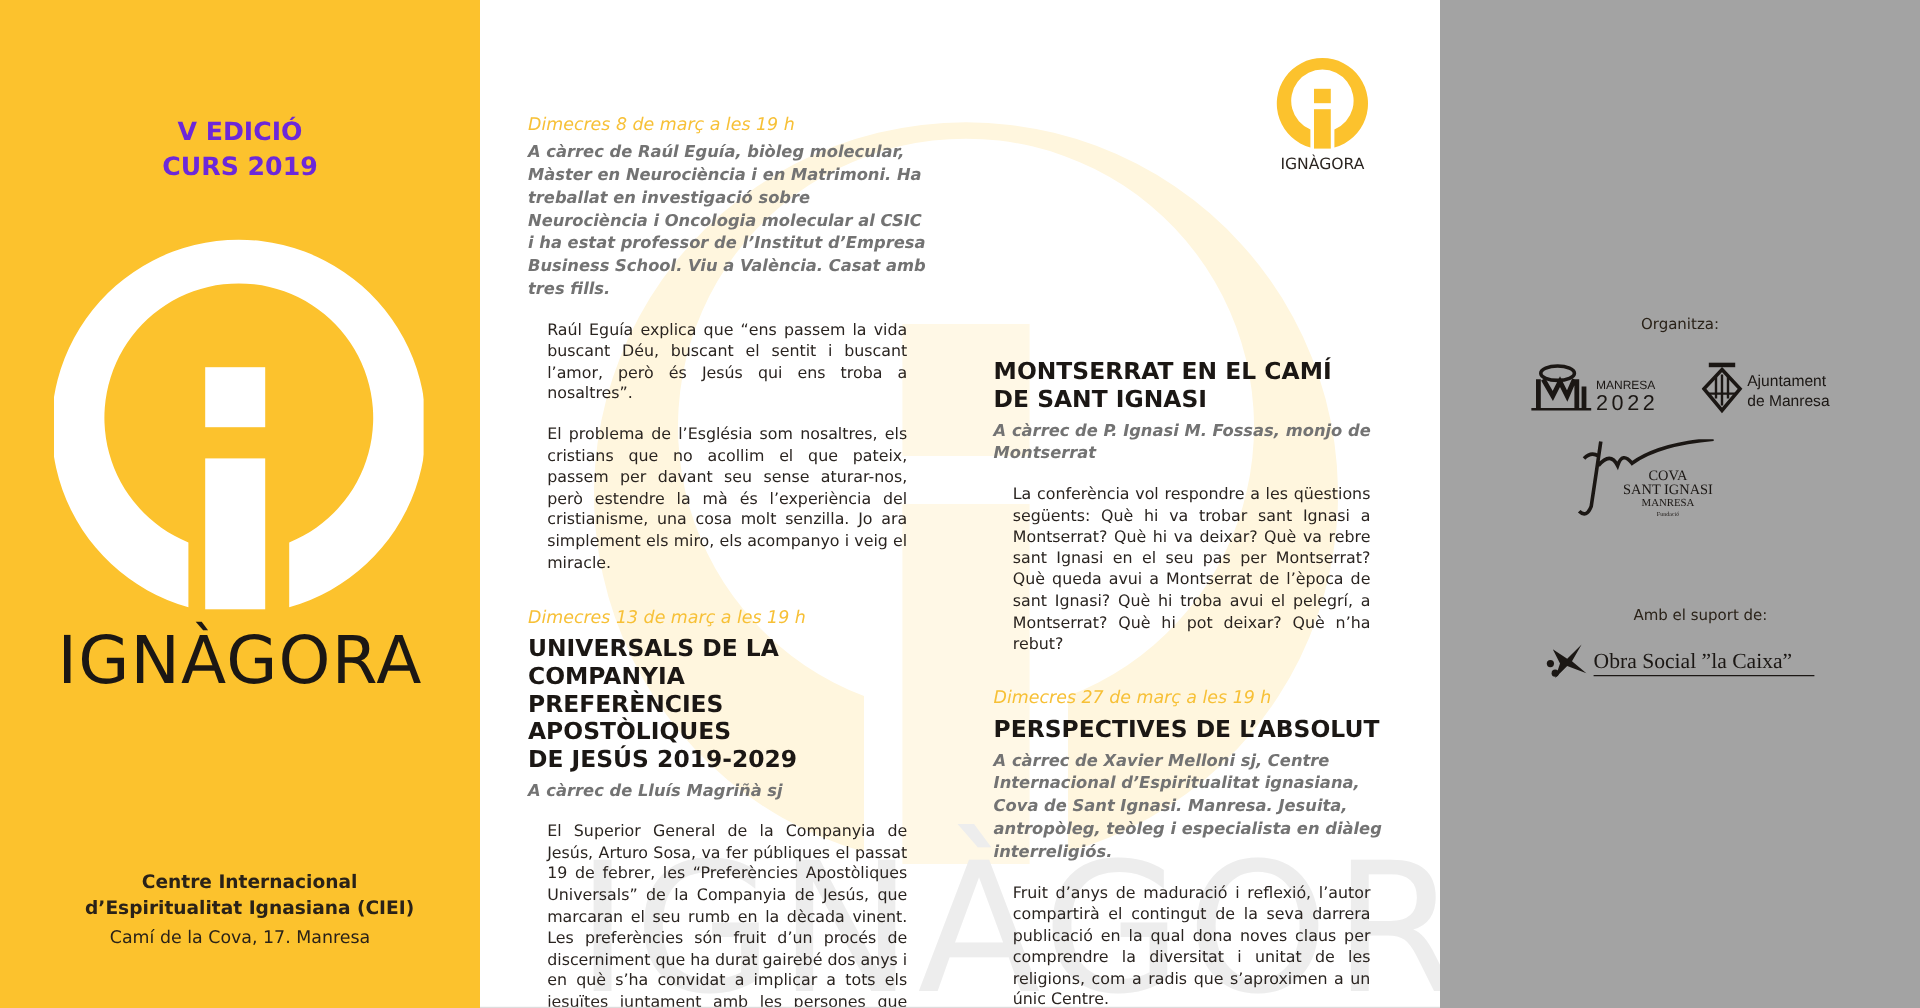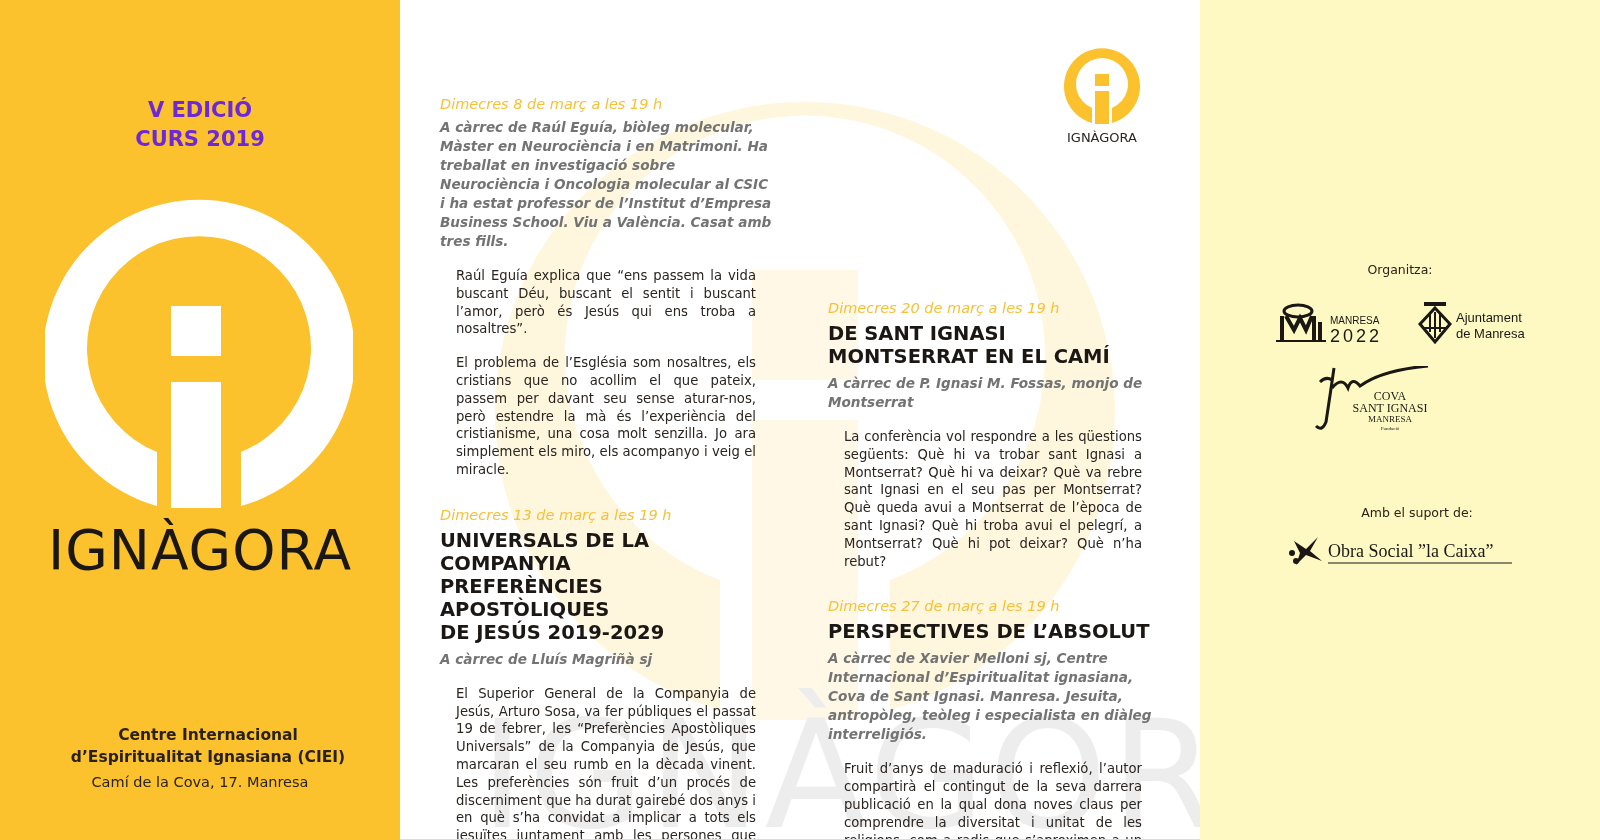--- a/index.html
+++ b/index.html
@@ -24,21 +24,21 @@
   .event { margin-bottom: 26px; }
   .date { font-style: italic; color: #f7c036; font-size: 14.5px; line-height: 20px; margin-bottom: 4px; }
   .title { font-weight: bold; font-size: 19.5px; line-height: 23px; color: #1b1714; margin-bottom: 6px; text-transform: none; }
   .speaker { font-weight: bold; font-size: 13.6px; line-height: 19px; color: #737373; margin-bottom: 4px; font-style: italic; }
   .body { font-size: 13.2px; line-height: 17.8px; color: #2a2420; text-align: justify; hyphens: manual; }
   .body p { margin: 16px; }
 
   .mini-logo { position: absolute; left: 662px; top: 44px; width: 80px; height: 80px; }
   .mini-name { position: absolute; left: 650px; top: 130px; width: 104px; text-align: center; font-size: 13px; color: #2a2420; }
 
-  .panel-right { position: absolute; left: 1200px; top: 0; width: 400px; height: 840px; background: #fef9c3; }
+  .panel-right { position: absolute; left: 1200px; top: 0; width: 400px; height: 840px; background: #a3a3a3; }
   .label { position: absolute; left: 0; width: 400px; text-align: center; font-size: 12.5px; color: #2a2218; }
   .logo-manresa { position: absolute; left: 76px; top: 302px; width: 126px; height: 44px; }
   .logo-ajunt { position: absolute; left: 218px; top: 302px; width: 116px; height: 44px; }
   .logo-cova { position: absolute; left: 112px; top: 366px; width: 130px; height: 72px; }
   .logo-caixa { position: absolute; left: 86px; top: 535px; width: 228px; height: 32px; }
 </style>
 </head>
 <body>
 
 <div class="panel-left">
@@ -96,24 +96,23 @@
       </div>
       <div class="speaker">A càrrec de Lluís Magriñà sj</div>
       <div class="body">
         <p>El Superior General de la Companyia de Jesús, Arturo Sosa, va fer públiques el passat 19 de febrer, les “Preferències Apostòliques Universals” de la Companyia de Jesús, que marcaran el seu rumb en la dècada vinent. Les preferències són fruit d’un procés de discerniment que ha durat gairebé dos anys i en què s’ha convidat a implicar a tots els jesuïtes juntament amb les persones que col·laboren en la missió de la Companyia. Fa uns dies van ser lliurades al Papa Francesc, que ha donat la seva confirmació en una reunió especial amb el P. General.</p>
       </div>
     </div>
   </div>
 
   <div class="col c2">
     <div class="event">
-      <div class="date">Dimecres 20 de març  a les 19 h</div>
       <div class="title">
+        <div>MONTSERRAT EN EL CAMÍ</div>
         <div>DE SANT IGNASI</div>
-        <div>MONTSERRAT EN EL CAMÍ</div>
       </div>
       <div class="speaker">A càrrec de P. Ignasi M. Fossas, monjo de Montserrat</div>
       <div class="body">
         <p>La conferència vol respondre a les qüestions següents: Què hi va trobar sant Ignasi a Montserrat? Què hi va deixar? Què va rebre sant Ignasi en el seu pas per Montserrat? Què queda avui a Montserrat de l’època de sant Ignasi? Què hi troba avui el pelegrí, a Montserrat? Què hi pot deixar? Què n’ha rebut?</p>
       </div>
     </div>
 
     <div class="event">
       <div class="date">Dimecres 27 de març a les 19 h</div>
       <div class="title">

